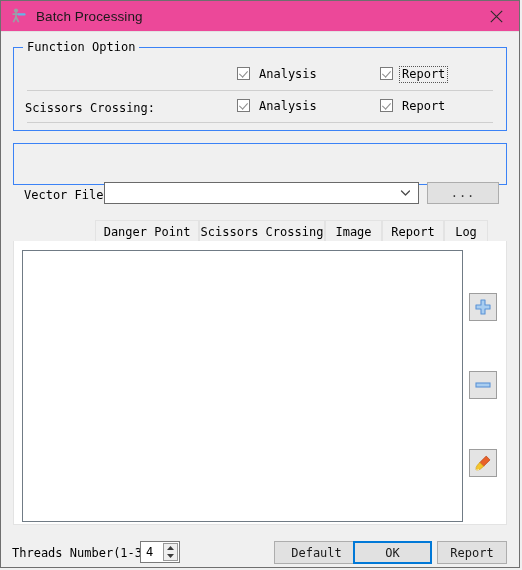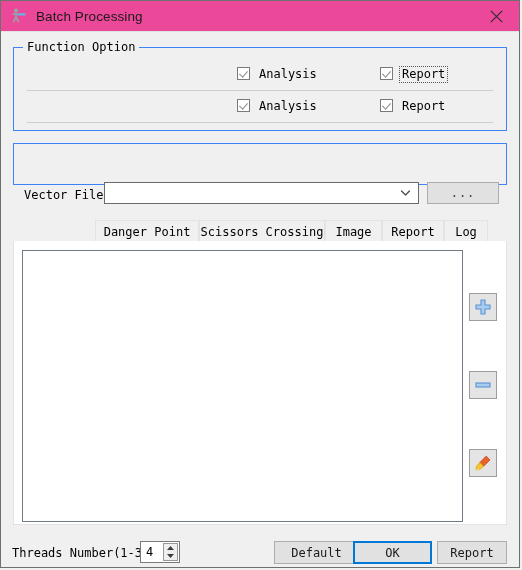--- a/index.html
+++ b/index.html
@@ -348,20 +348,21 @@
           <span class="cb-label">Analysis</span>
         </span>
         <span class="cbwrap col-b">
           <span class="checkbox checked"></span>
           <span class="cb-label focused">Report</span>
         </span>
         <span class="sep"></span>
       </div>
 
       <div class="opt-row" style="top:46px;">
+        <span class="row-label">Scissors Crossing:</span>
         <span class="cbwrap col-a">
           <span class="checkbox checked"></span>
           <span class="cb-label">Analysis</span>
         </span>
         <span class="cbwrap col-b">
           <span class="checkbox checked"></span>
           <span class="cb-label">Report</span>
         </span>
         <span class="sep"></span>
       </div>

